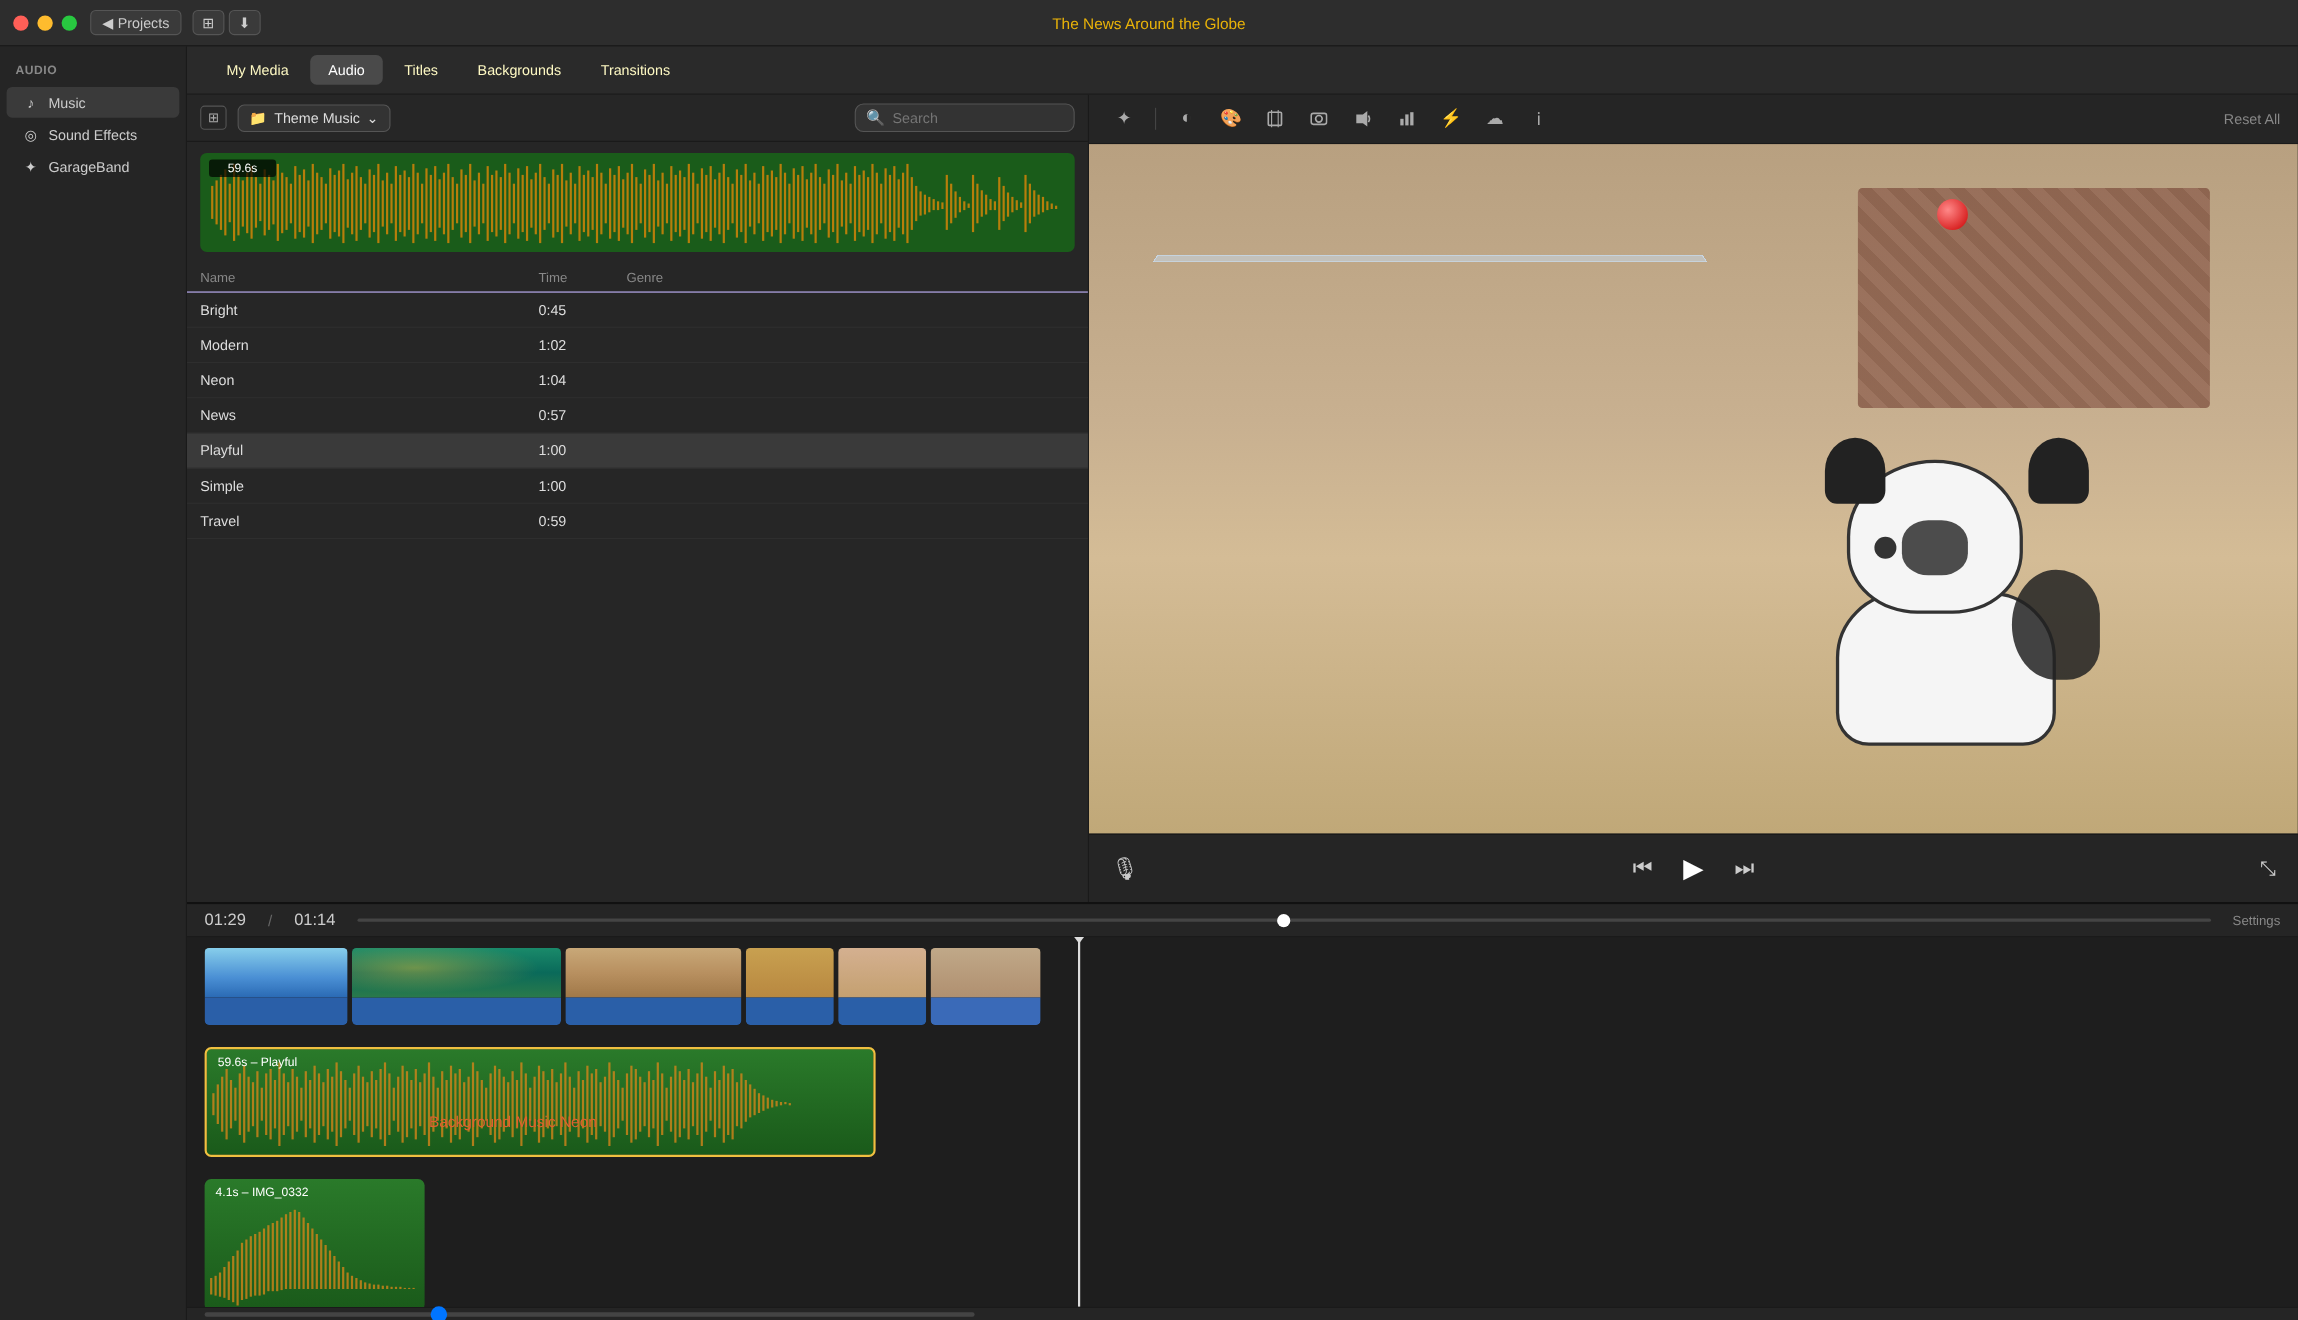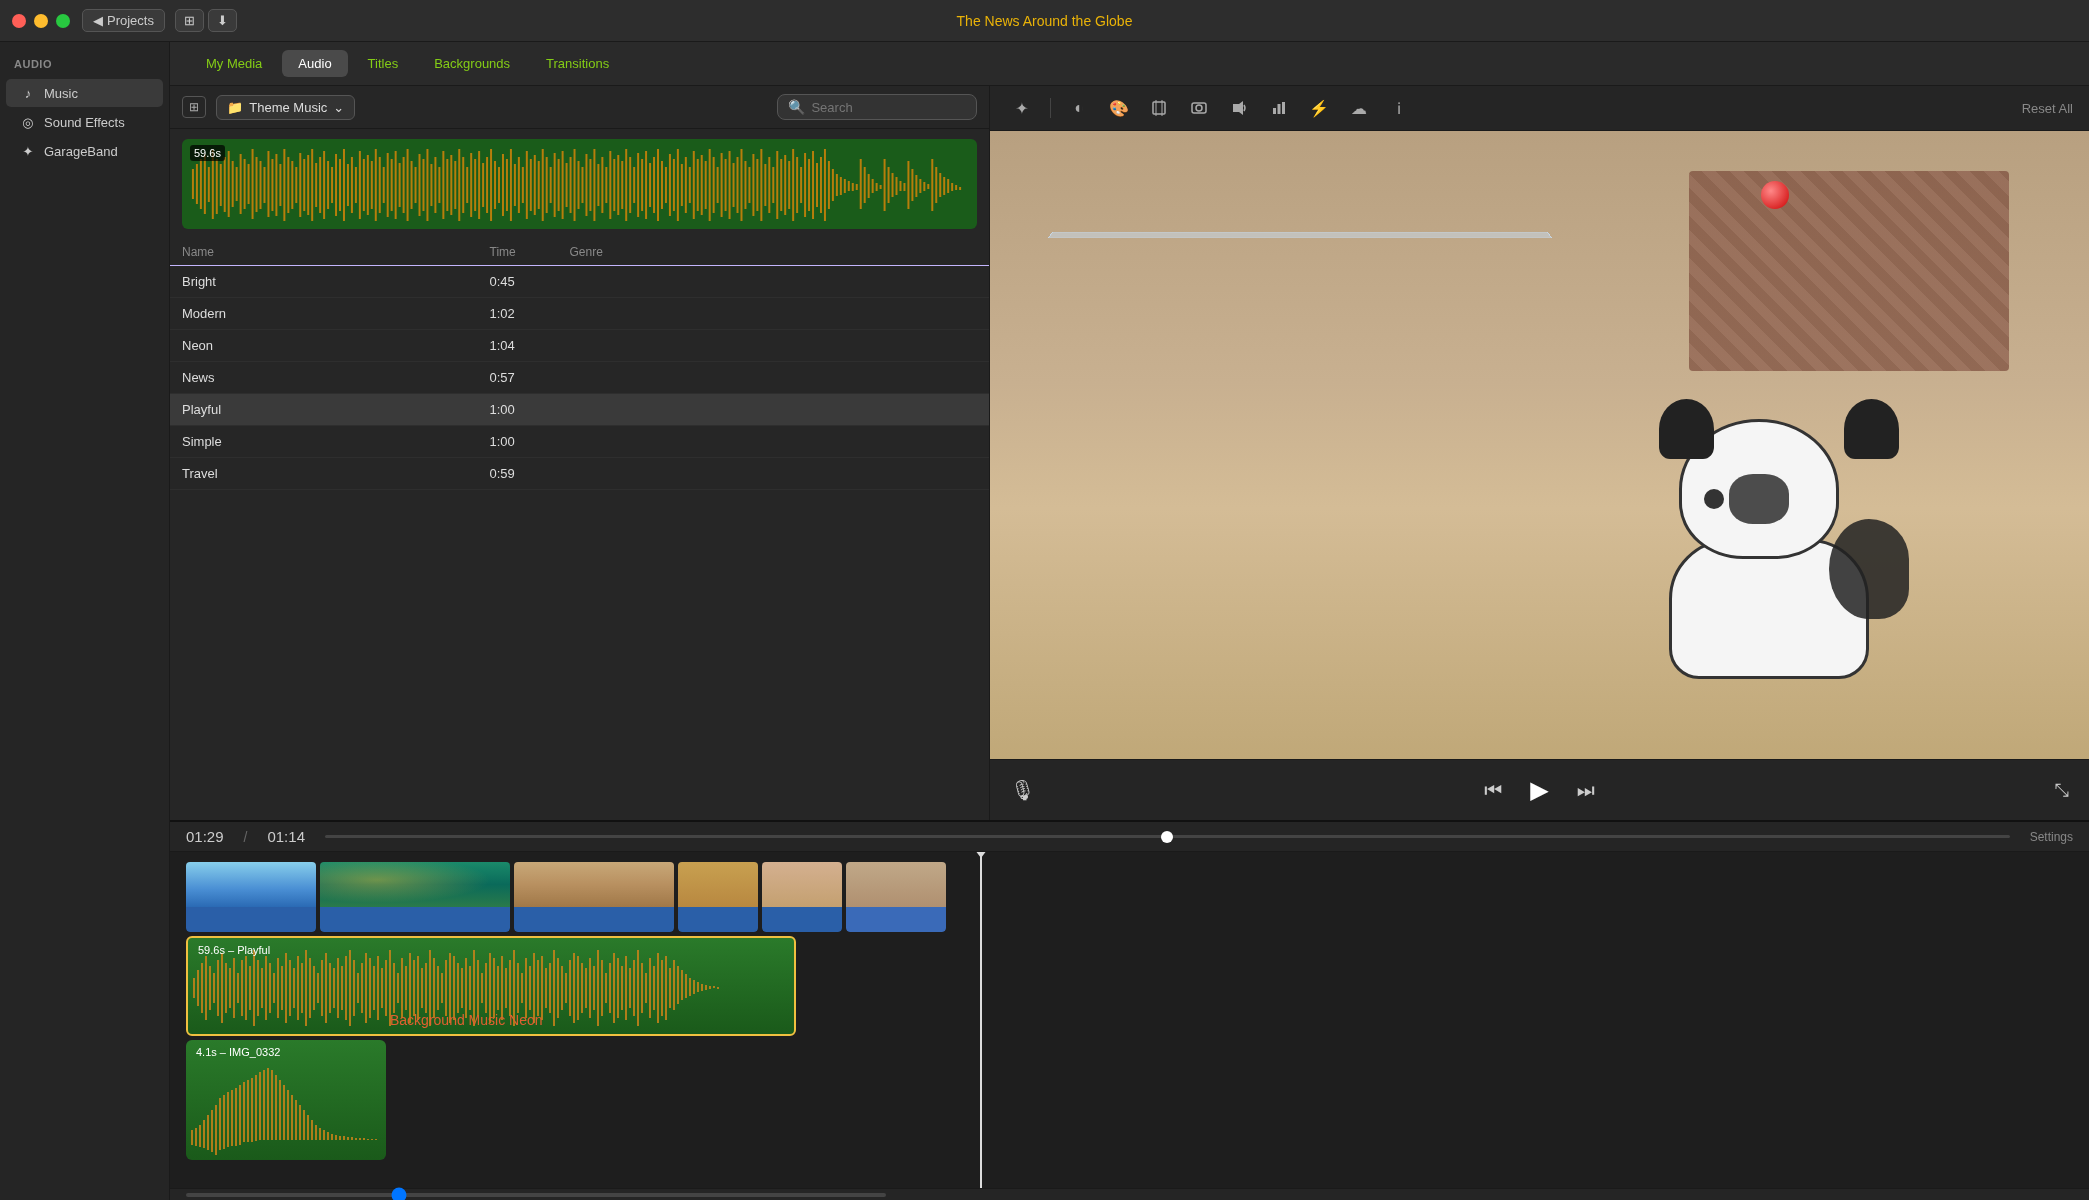--- a/index.html
+++ b/index.html
@@ -128,21 +128,21 @@
       align-items: center;
       background: #2a2a2a;
       border-bottom: 1px solid #1a1a1a;
       padding: 0 20px;
       height: 44px;
       gap: 4px;
     }
     .nav-tab {
       padding: 6px 16px;
       font-size: 13px;
-      color: #84cc16;
+      color: #fef9c3;
       cursor: pointer;
       border-radius: 6px;
     }
     .nav-tab.active {
       background: #4a4a4a;
       color: #fff;
     }
 
     
     .content-split {
@@ -218,21 +218,21 @@
       position: relative;
       overflow: hidden;
     }
     .waveform-badge {
       position: absolute;
       top: 6px;
       left: 8px;
       background: rgba(0,0,0,0.7);
       color: #fff;
       font-size: 11px;
-      padding: 2px 4px;
+      padding: 2px 17px;
       border-radius: 3px;
     }
     .waveform-svg {
       width: 100%;
       height: 100%;
     }
 
     
     .track-list {
       flex: 1;
@@ -412,21 +412,21 @@
     }
 
     .timeline-tracks {
       flex: 1;
       overflow-y: auto;
       overflow-x: hidden;
       position: relative;
       padding: 10px 16px;
       display: flex;
       flex-direction: column;
-      gap: 4px;
+      gap: 20px;
     }
 
     
     .clips-strip {
       display: flex;
       gap: 4px;
       height: 70px;
     }
     .clip-item {
       border-radius: 4px;

